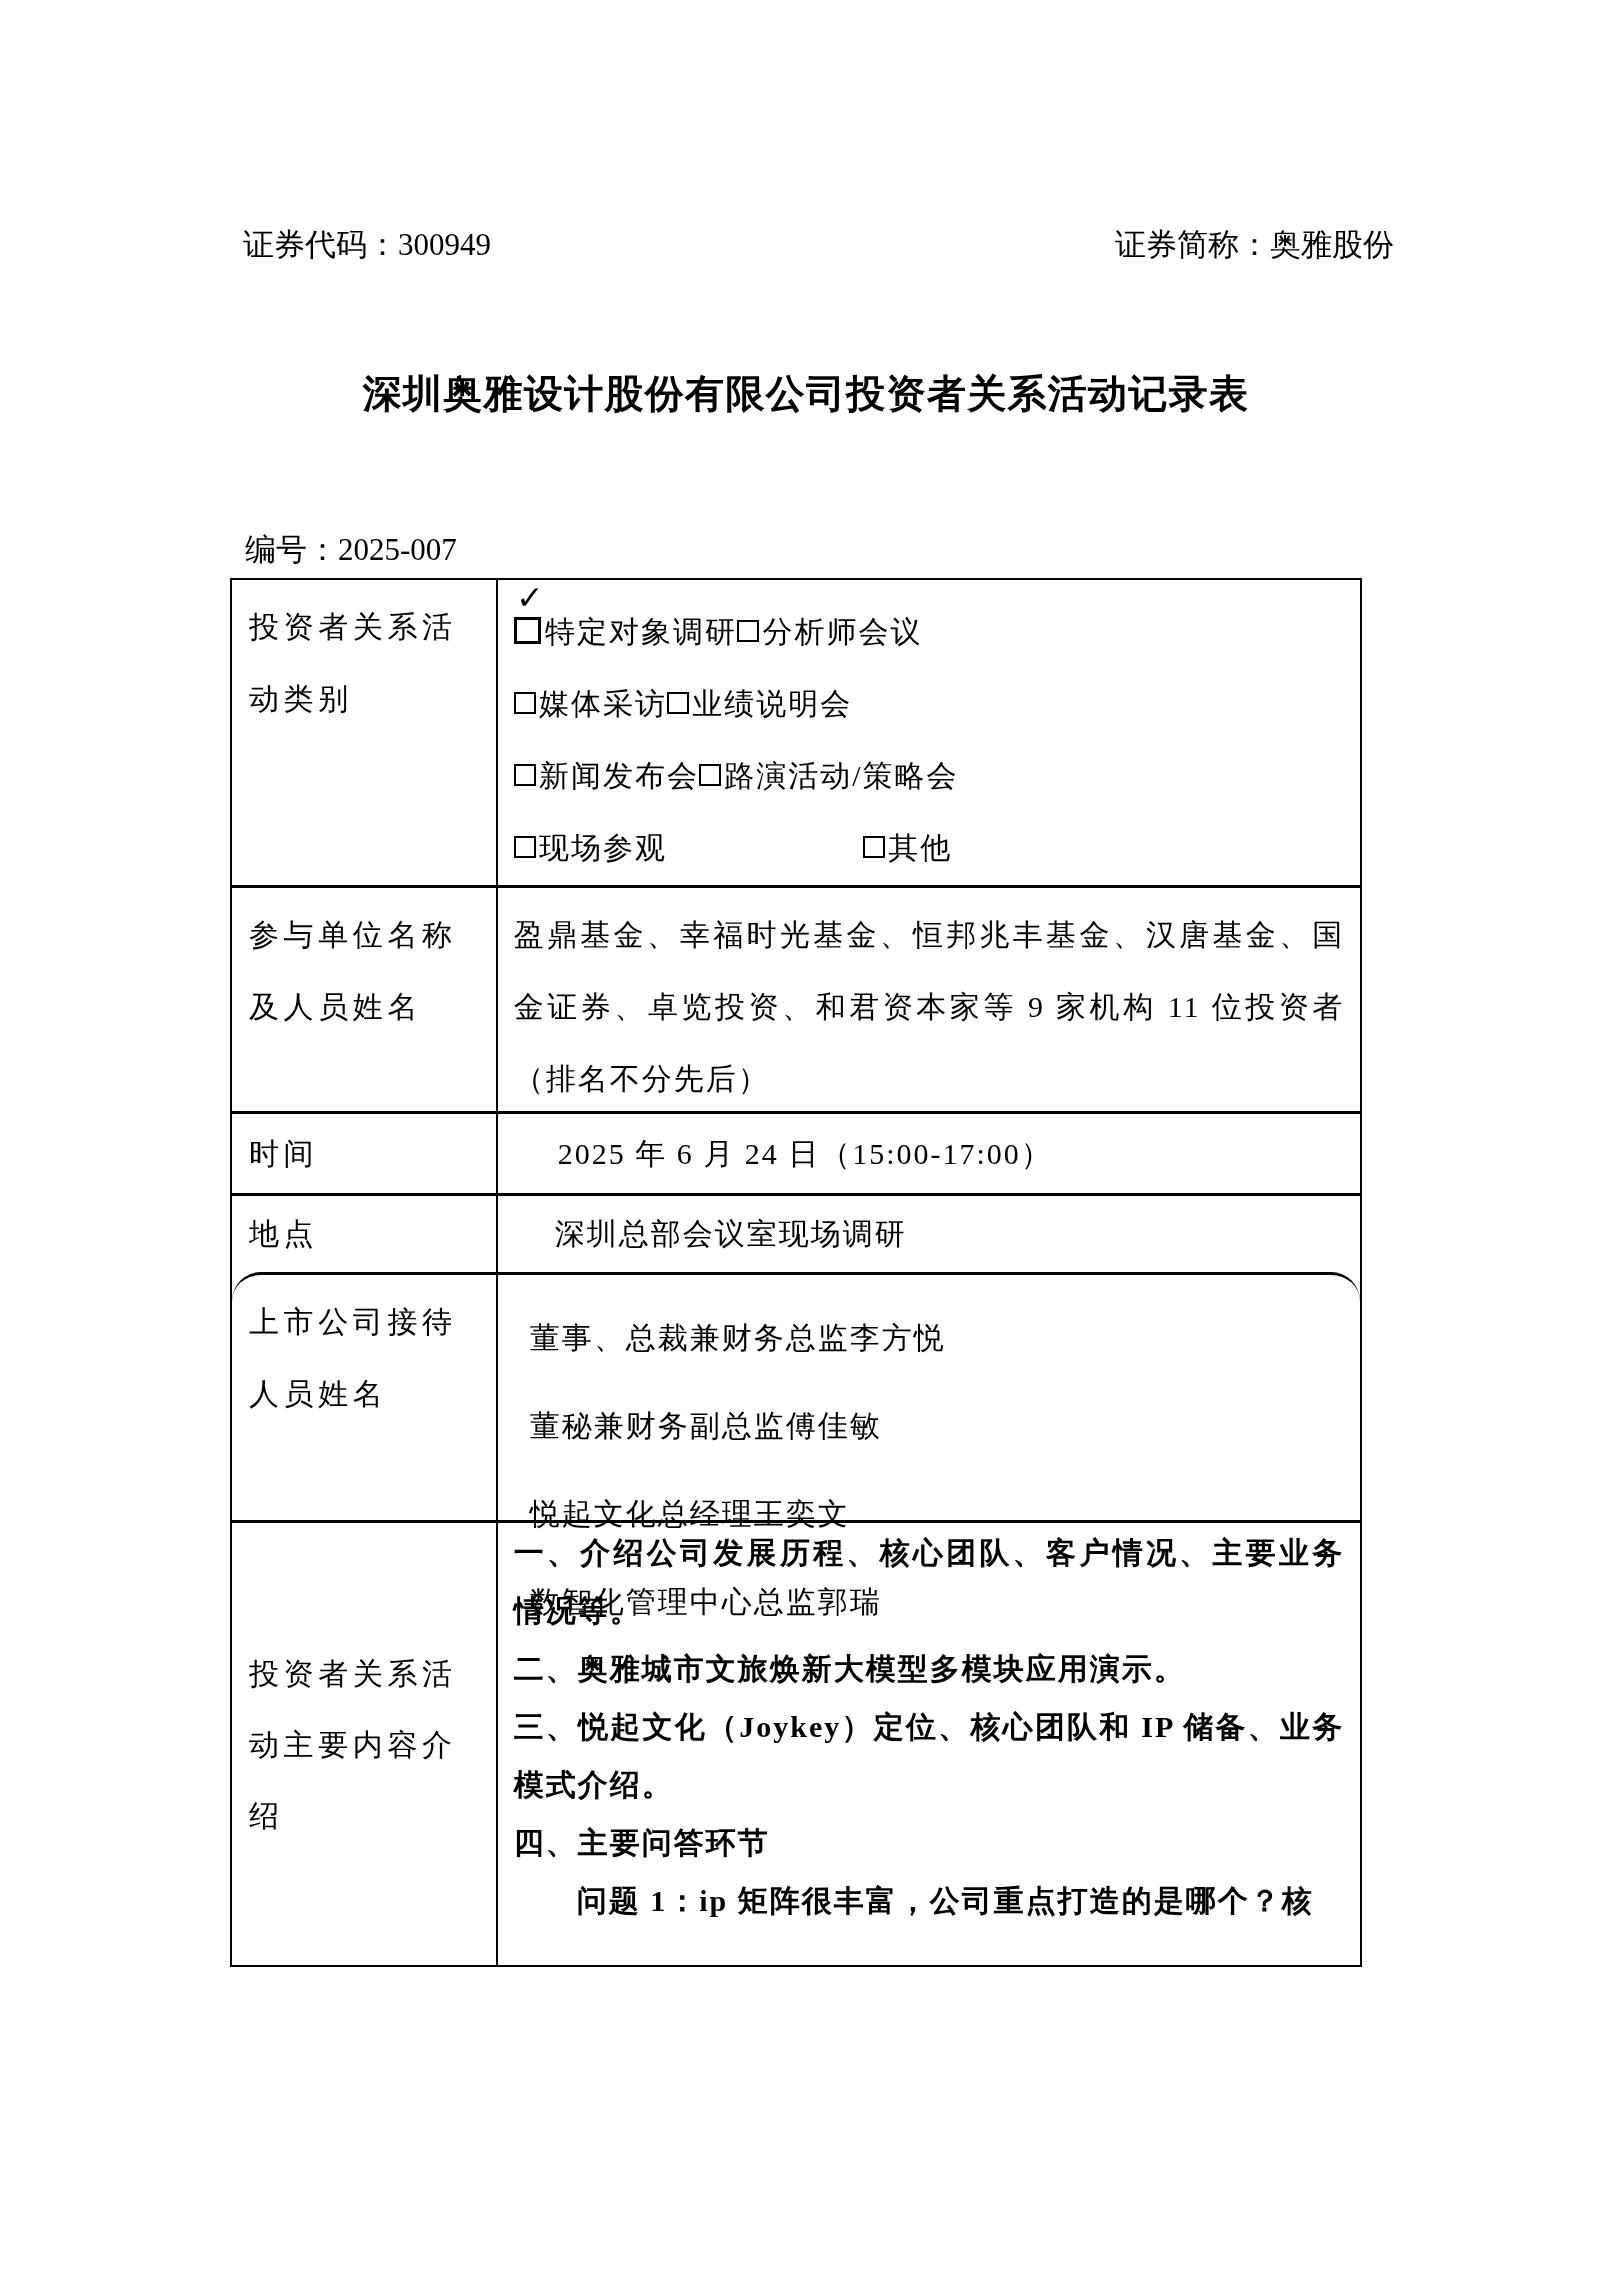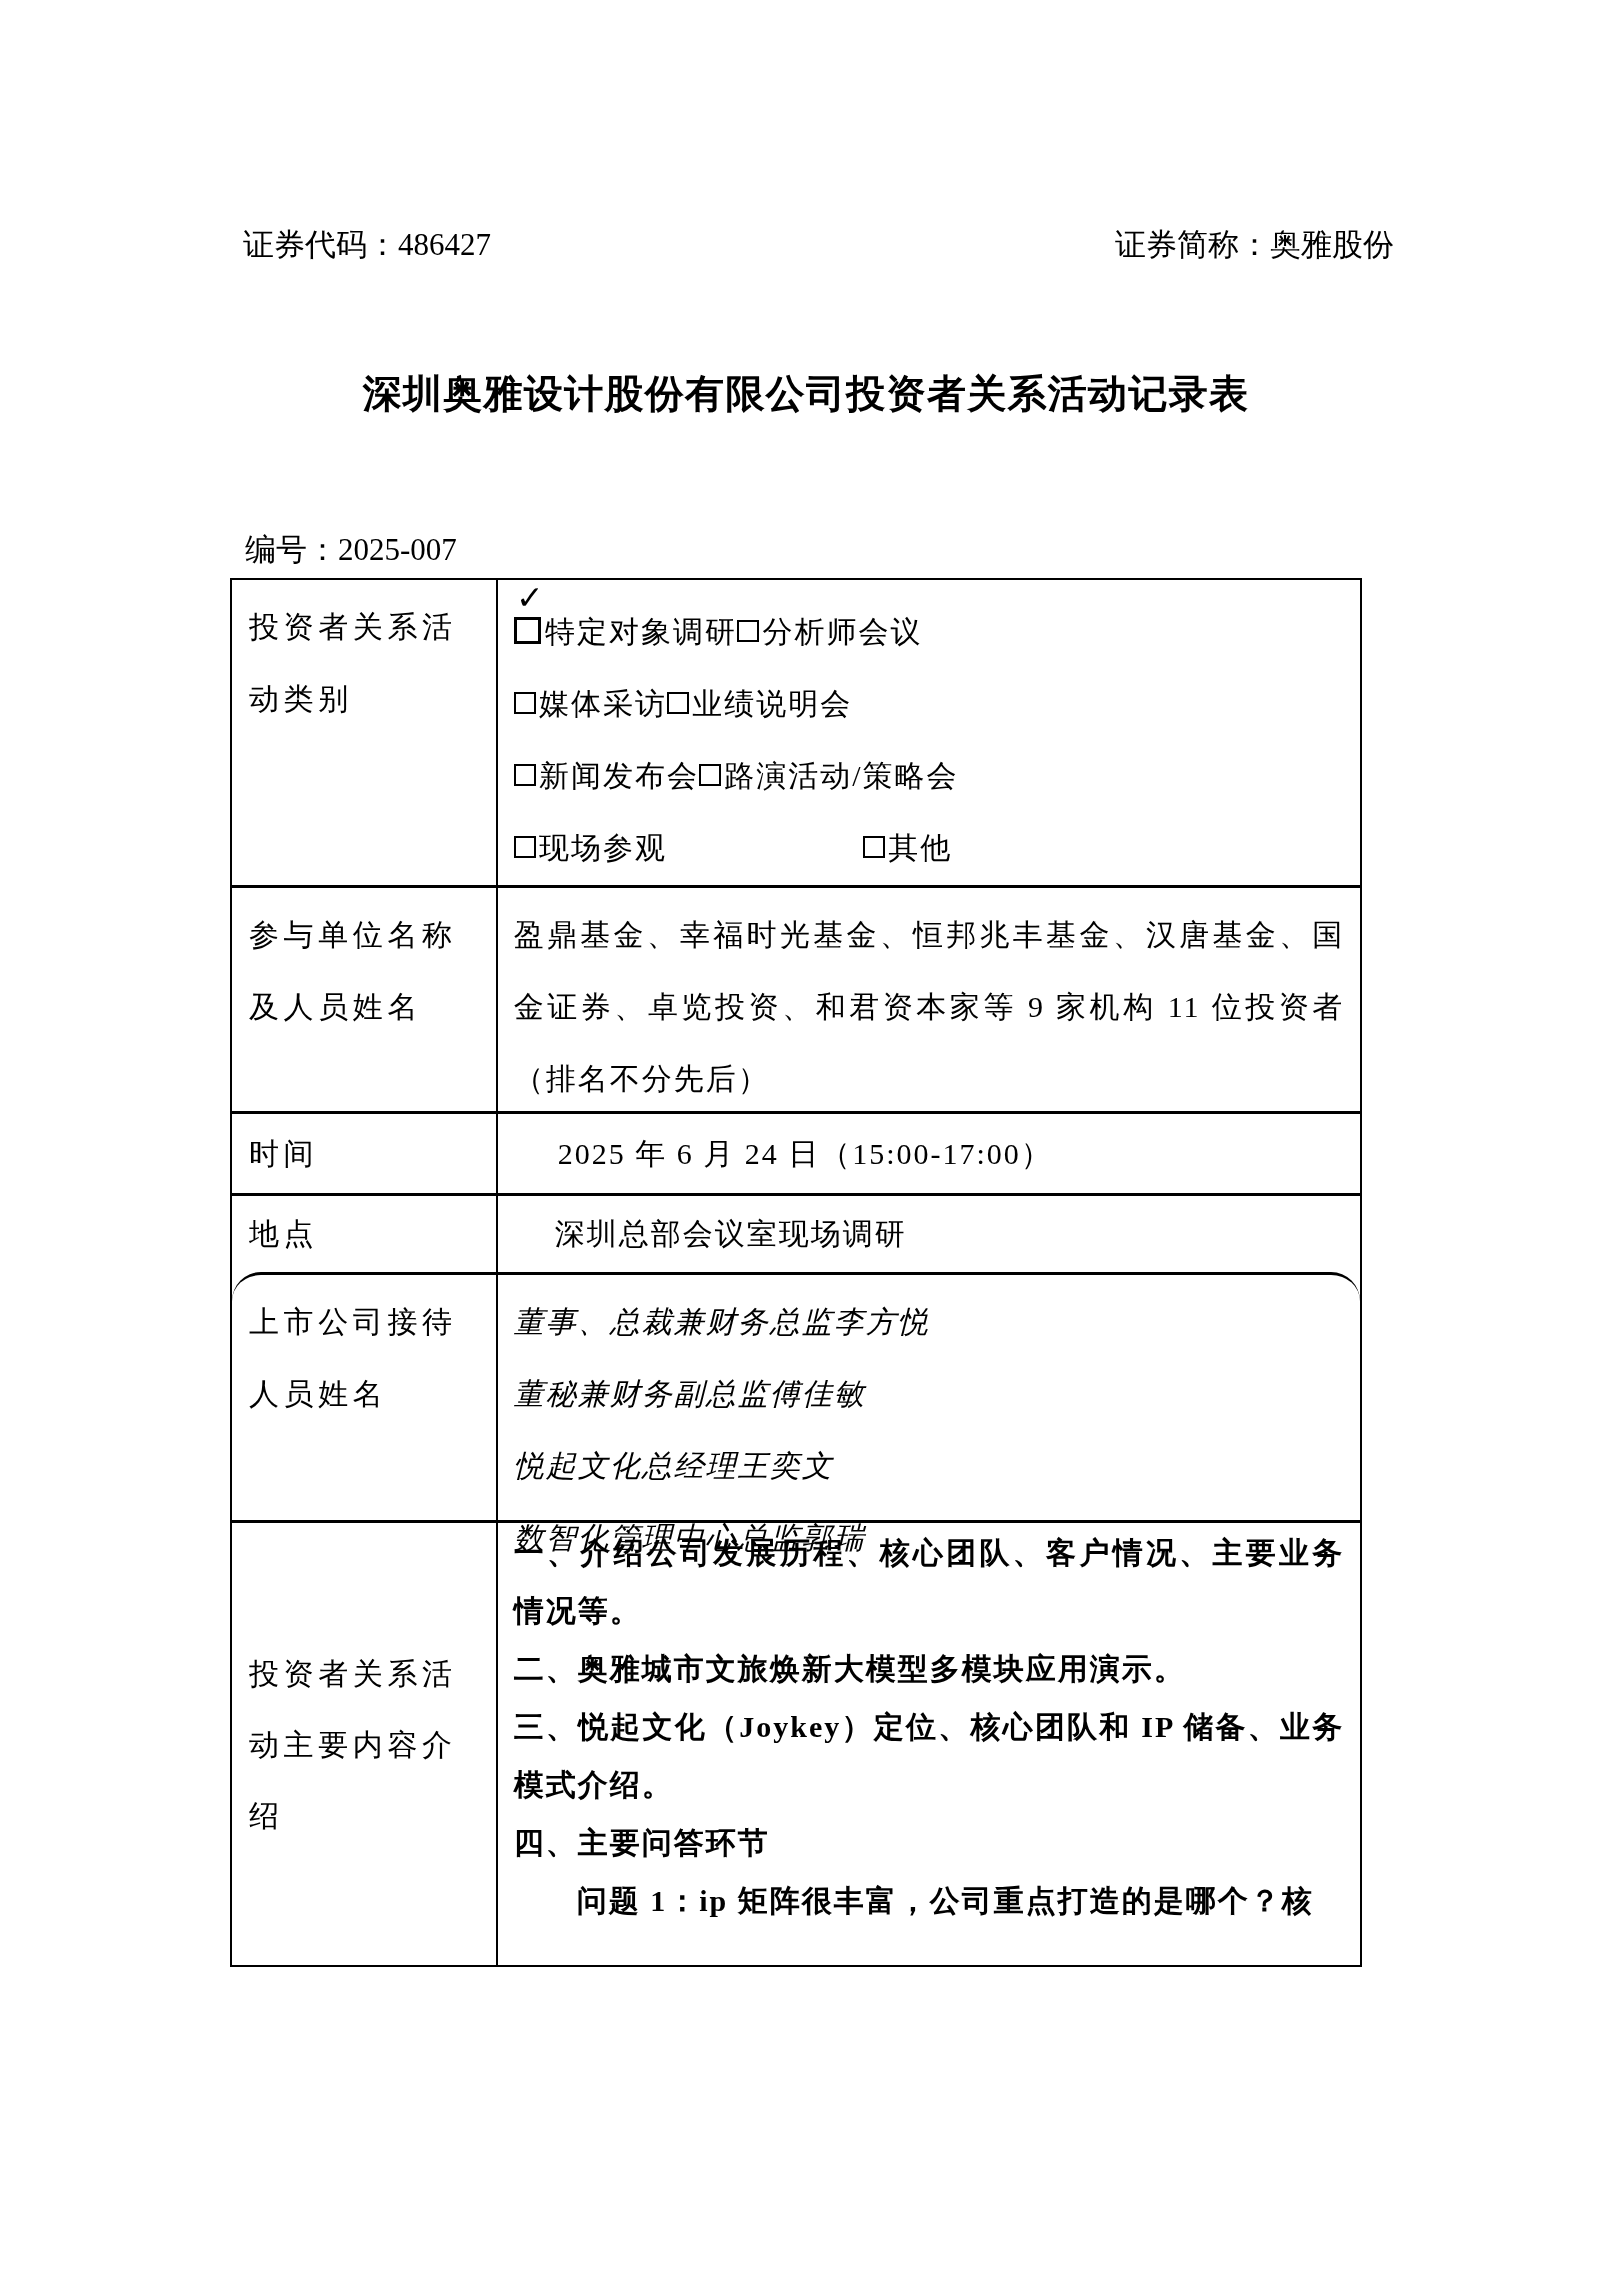--- a/index.html
+++ b/index.html
@@ -68,27 +68,27 @@
   }
   .box.checked{
     width:27.5px;height:27.5px;border:3.9px solid #000;vertical-align:-2.6px;margin-right:3.9px;
   }
   .box.checked::after{
     content:"✓";position:absolute;left:-0.7px;top:-39px;
     font-size:33px;font-weight:bold;line-height:1;
     font-family:"DejaVu Sans","Liberation Sans",sans-serif;
   }
   .opt-gap{display:inline-block;width:196px;}
-  p.cell-line{margin:0;font-style:italic;}
+  p.cell-line{margin:16px;}
 </style>
 </head>
 <body>
 
 <div class="header-line">
-  <span>证券代码：486427</span>
+  <span>证券代码：300949</span>
   <span>证券简称：奥雅股份</span>
 </div>
 
 <div class="doc-title">深圳奥雅设计股份有限公司投资者关系活动记录表</div>
 
 <div class="doc-no">编号：2025-007</div>
 
 <div class="ir-table">
 
   <div class="trow r1">

